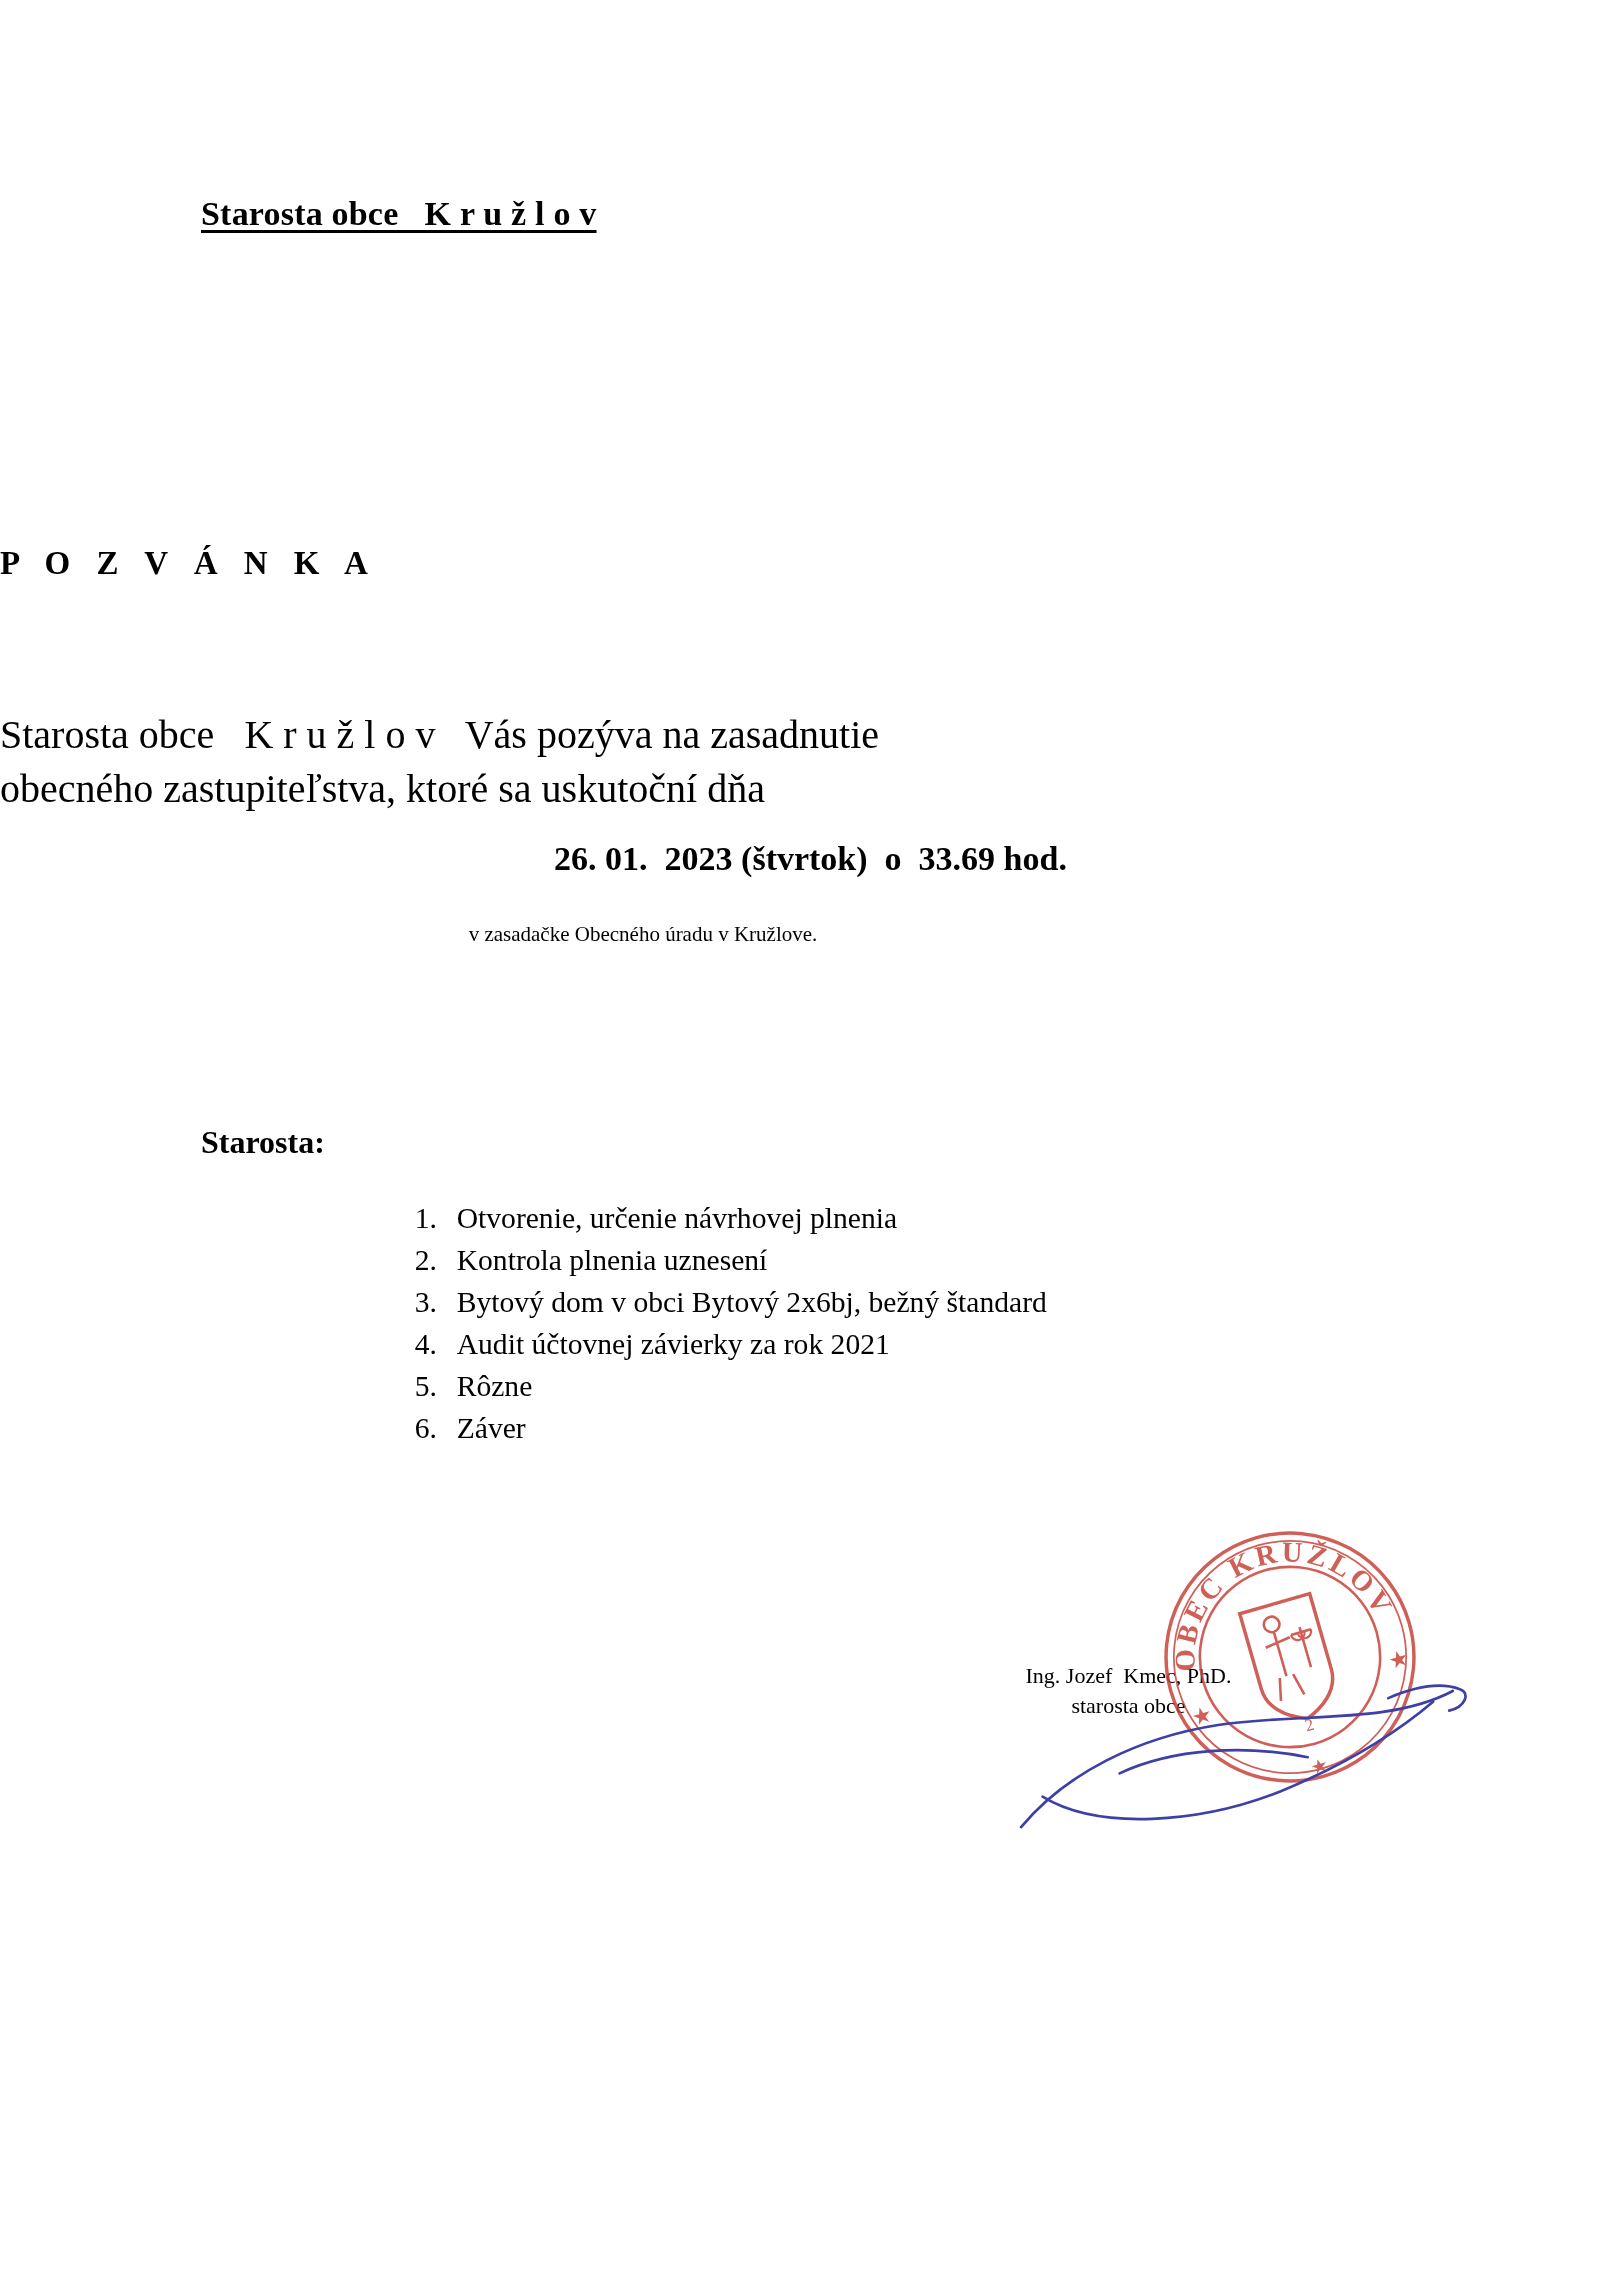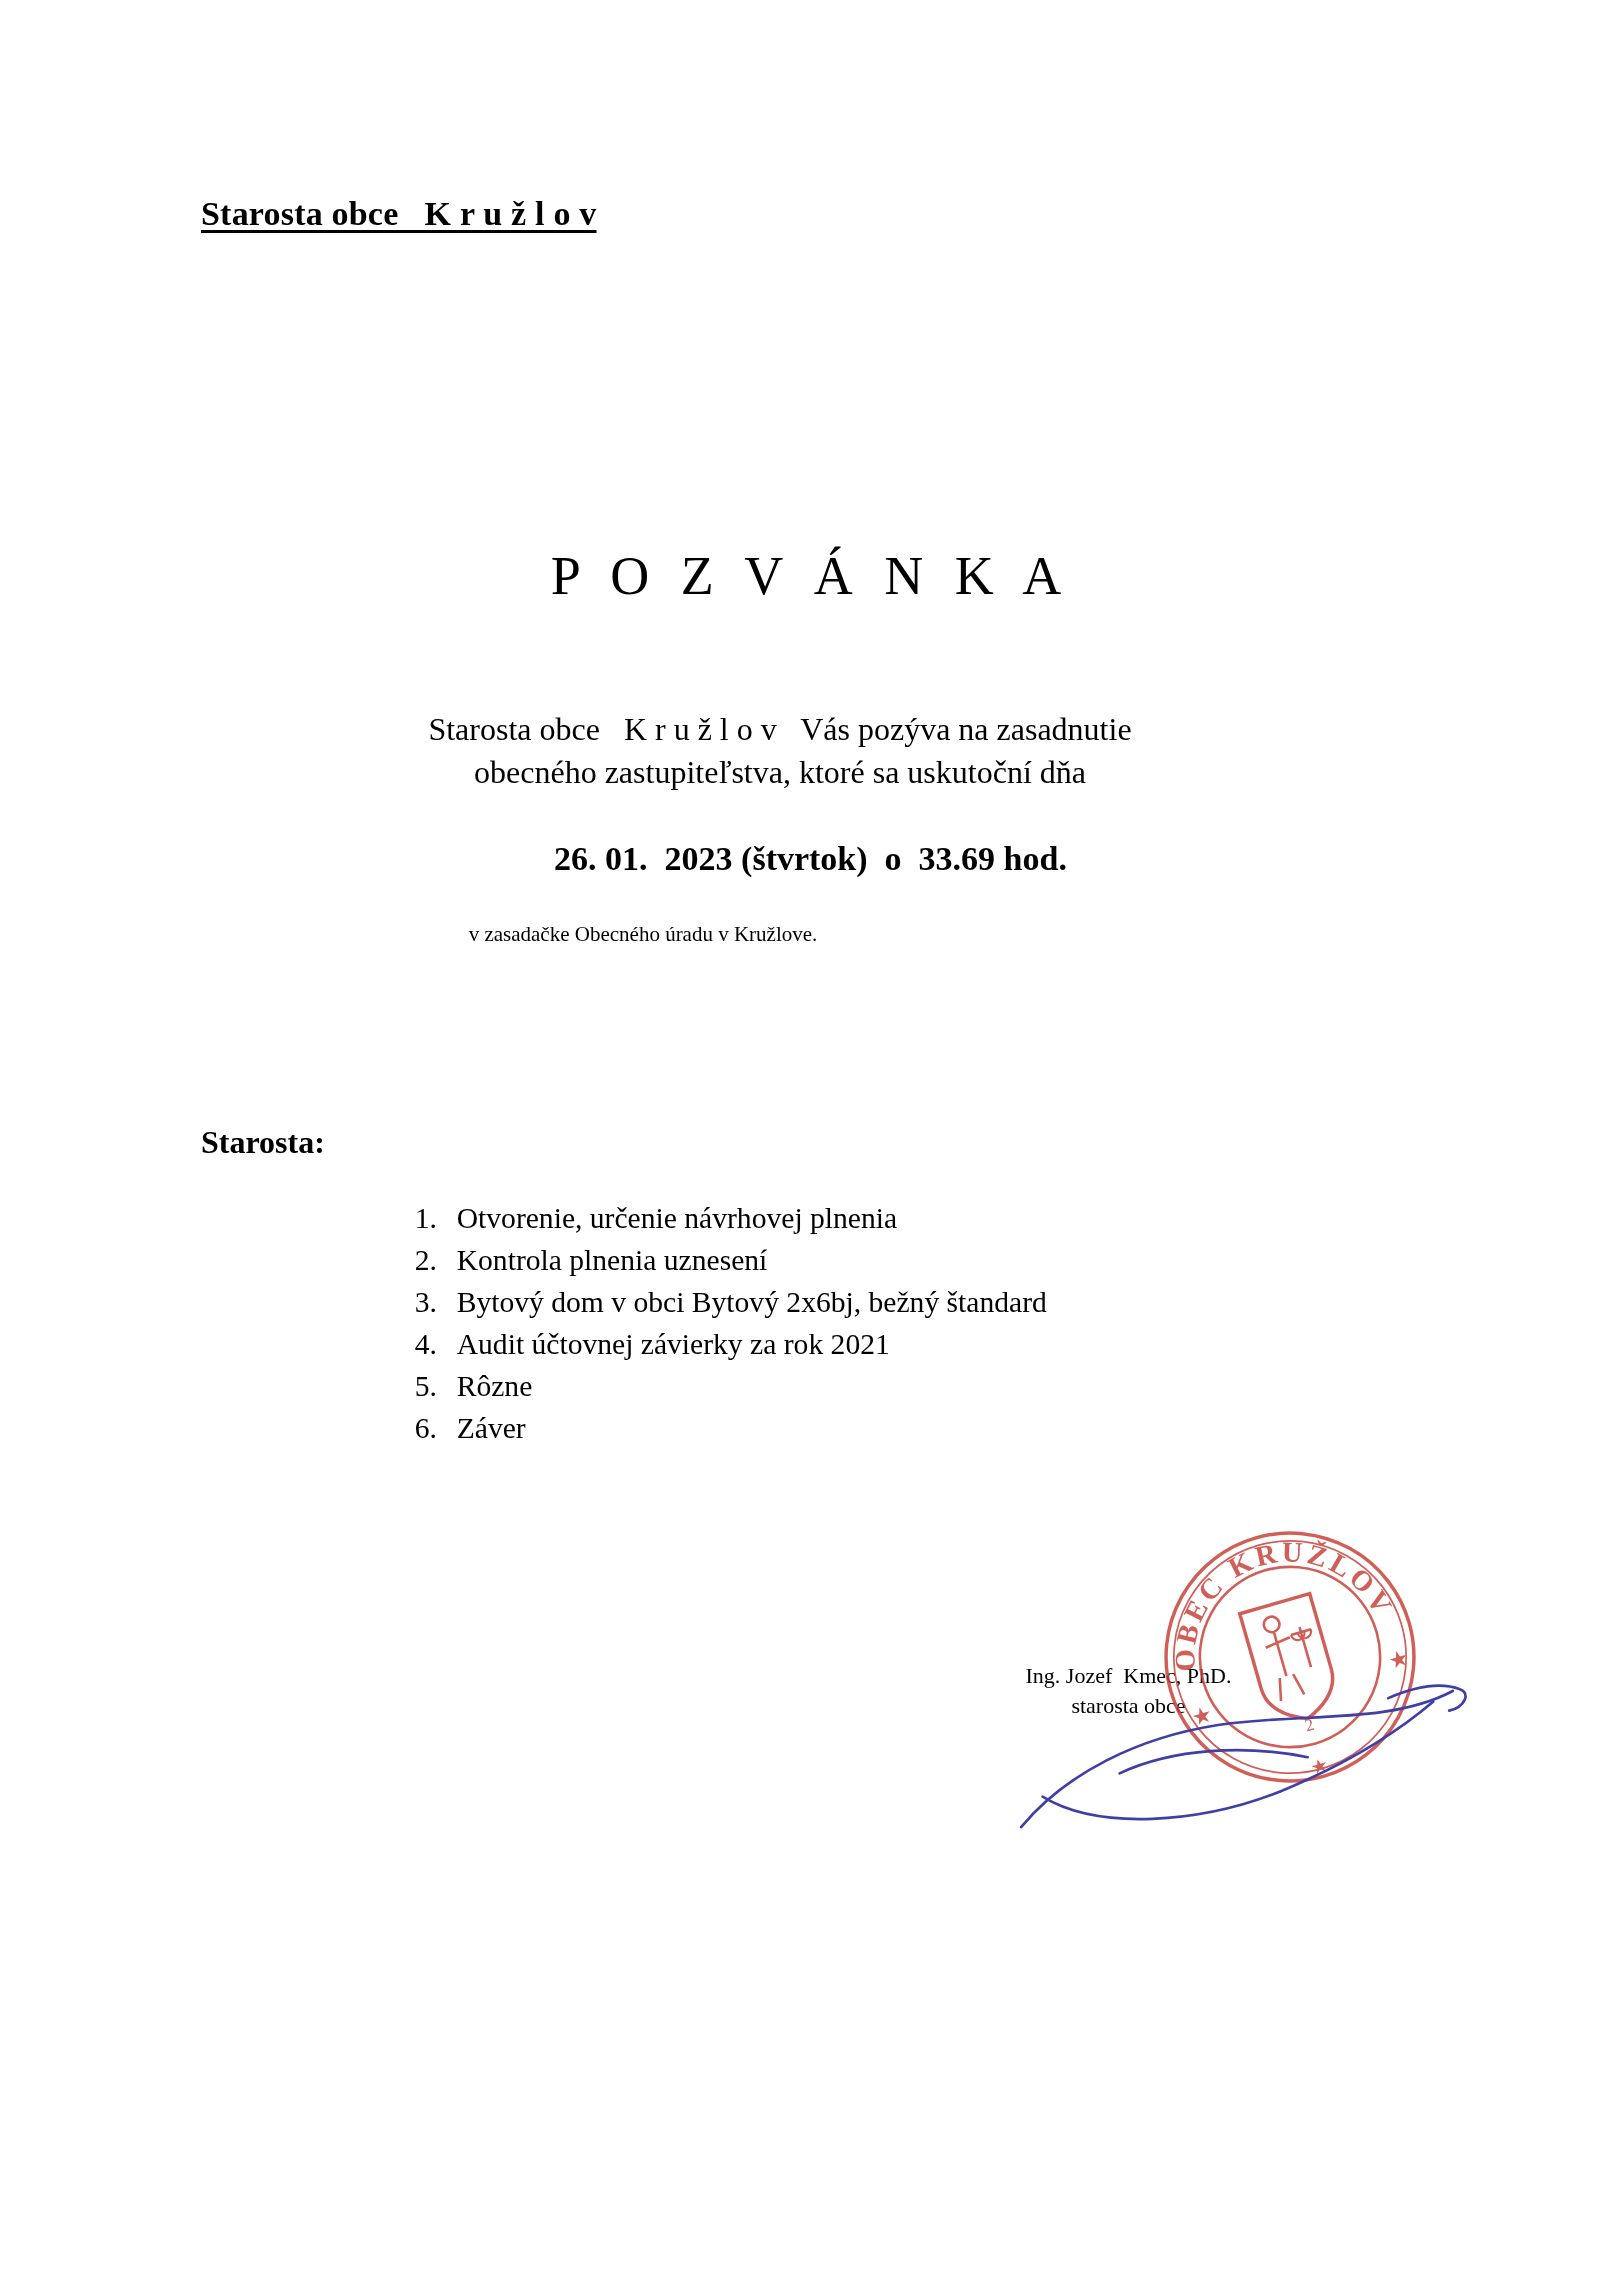--- a/index.html
+++ b/index.html
@@ -37,35 +37,33 @@
     text-underline-offset: 5.4px;
     white-space: pre;
   }
 
   
   .doc-title {
     position: absolute;
     top: 545px;
     left: 0;
     width: 1621px;
-    text-align: center;
-    font-size: 54px;
-    font-weight: normal;
+    font-size: 33px;
+    font-weight: bold;
     letter-spacing: 9px;
     white-space: pre;
   }
 
   
   .intro {
     position: absolute;
     top: 708px;
     left: 0;
     width: 1560px;
-    text-align: center;
-    font-size: 32px;
+    font-size: 40px;
     line-height: 1.35;
   }
   .intro .ln {
     display: block;
     white-space: pre;
   }
 
   
   .date-line {
     position: absolute;

